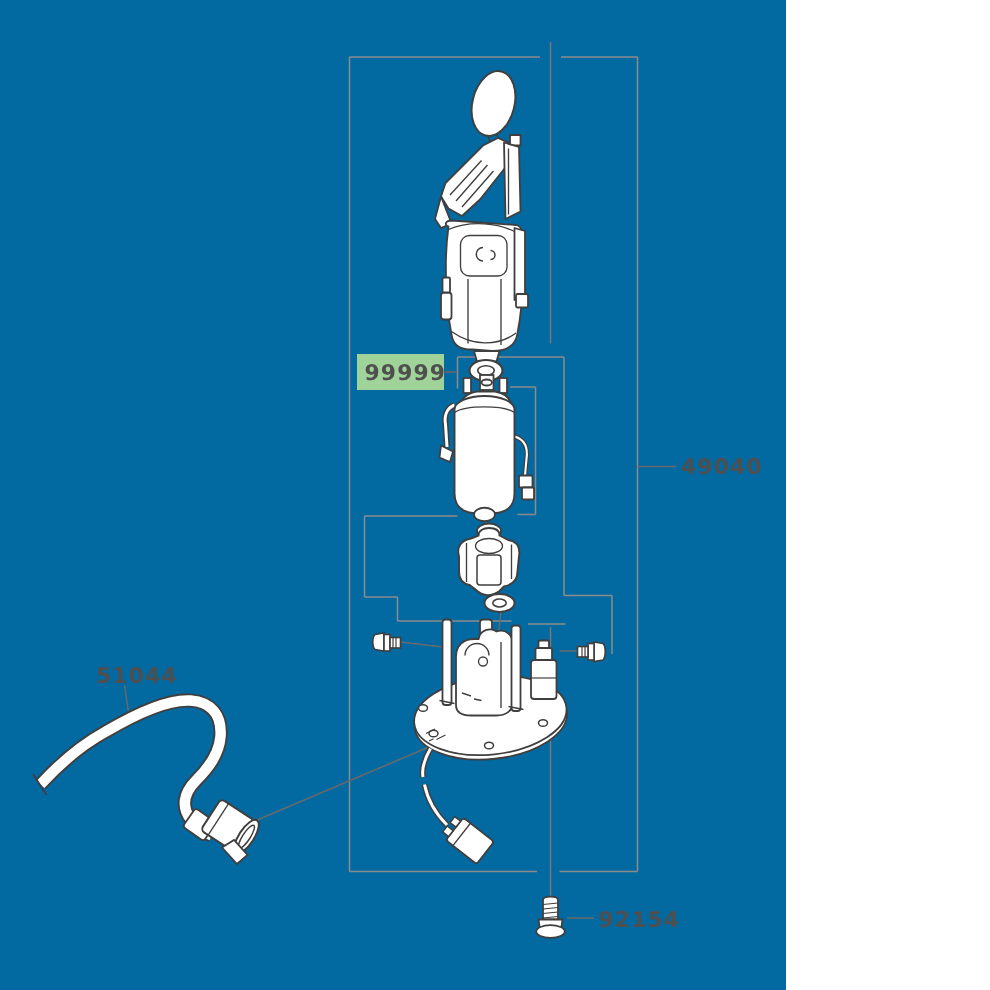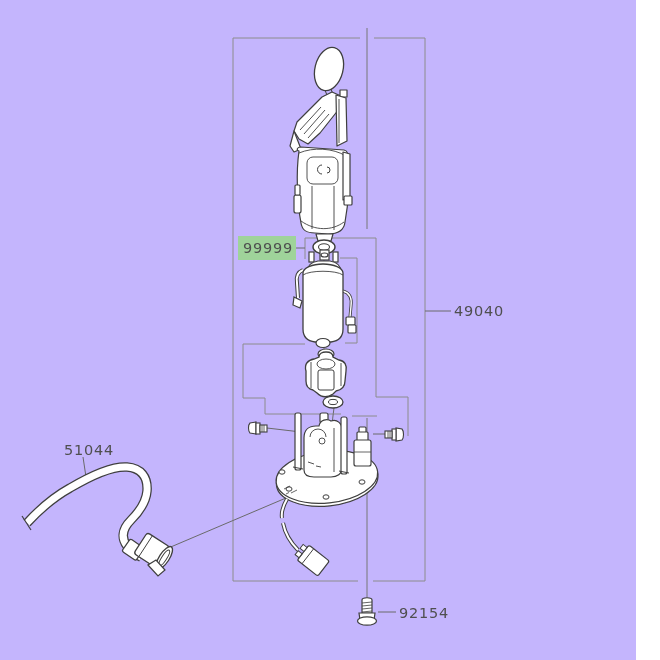--- a/index.html
+++ b/index.html
@@ -1,22 +1,23 @@
 <!DOCTYPE html>
 <html><head>
 <meta charset="utf-8">
 <style>
   html, body { margin: 0; padding: 0; background: #ffffff; }
   .stage {
     position: relative;
-    width: 636px;
+    width: 524px;
     height: 660px;
-    background: #c4b5fd;
+    background: #0369a1;
     font-family: "DejaVu Sans", "Liberation Sans", sans-serif;
     overflow: hidden;
+    font-weight: bold;
   }
   svg text {
     font-family: "DejaVu Sans", "Liberation Sans", sans-serif;
     font-size: 14.5px;
     letter-spacing: 0.8px;
   }
 </style>
 </head>
 <body>
 

